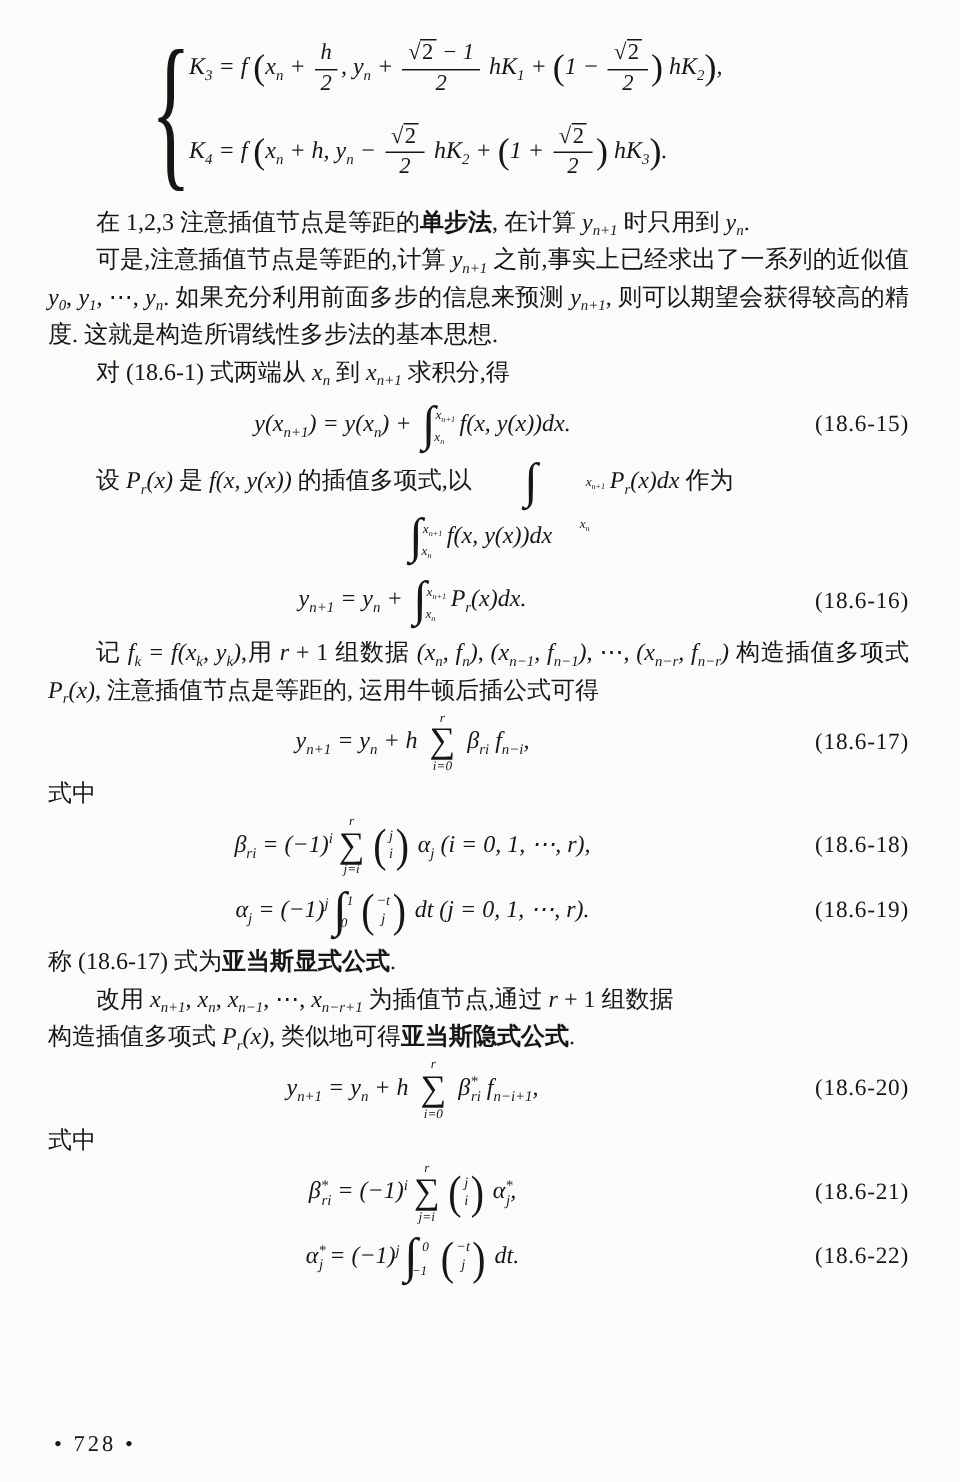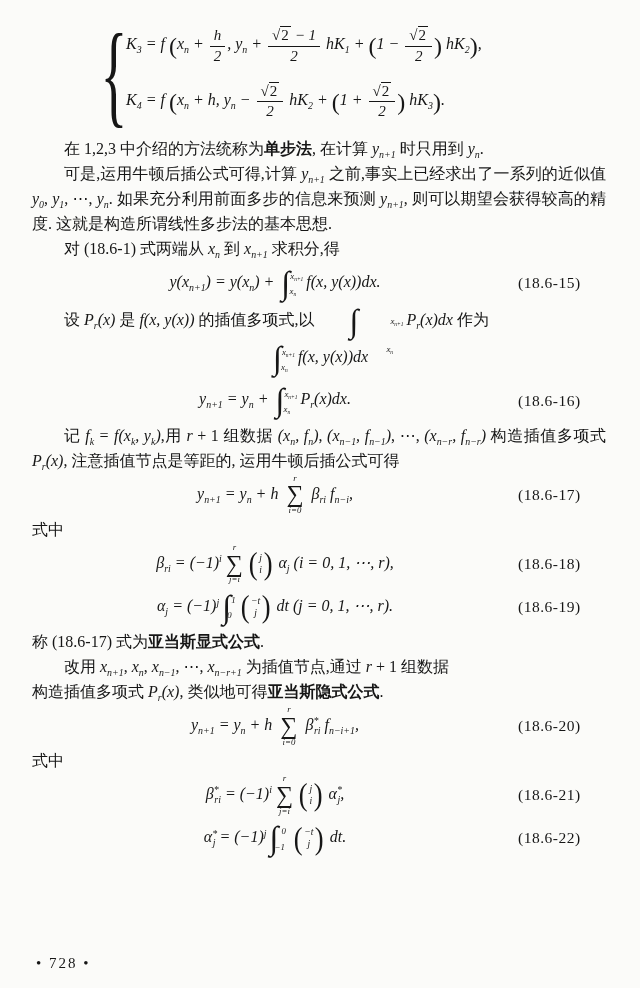--- a/index.html
+++ b/index.html
@@ -21,21 +21,21 @@
   .brace{
     font-size:112px;line-height:100px;font-weight:400;
     transform:scale(0.5,1.02);transform-origin:center;
     display:inline-block;width:26px;flex:none;
   }
   .glines{display:flex;flex-direction:column;gap:18px;margin-left:6px;}
   .gline{white-space:nowrap;font-size:16px;}
   
   .eqrow{display:flex;align-items:center;min-height:42px;margin:1px 0;}
   .eqbody{flex:1;text-align:center;}
-  .eqtag{flex:none;width:88px;font-size:15.5px;letter-spacing:0.5px;}
+  .eqtag{flex:none;width:88px;text-align:right;font-size:15.5px;letter-spacing:0.5px;}
   .eqcenter{text-align:center;min-height:40px;display:flex;align-items:center;justify-content:center;margin:1px 0;}
   
   .mv{font-style:italic;}
   sub,sup{font-size:0.62em;font-style:italic;line-height:0;}
   sub{vertical-align:-0.4em;}
   sup{vertical-align:0.55em;}
   sup + sub{margin-left:-0.45em;}
   .frac{display:inline-block;text-align:center;vertical-align:middle;font-size:0.94em;line-height:1.15;margin:0 2px;}
   .fn{display:block;padding:0 4px 1px;border-bottom:1px solid #161616;}
   .fd{display:block;padding-top:1px;}
@@ -64,23 +64,23 @@
   <div class="eqgroup">
     <span class="brace">{</span>
     <div class="glines">
       <div class="gline"><span class="mv">K</span><sub>3</sub><span class="mv"> = f </span><span class="bigp">(</span><span class="mv">x</span><sub>n</sub><span class="mv"> + </span><span class="frac"><span class="fn"><span class="mv">h</span></span><span class="fd"><span class="mv">2</span></span></span><span class="mv">, y</span><sub>n</sub><span class="mv"> + </span><span class="frac"><span class="fn"><span class="sqrt">√<span class="rad">2</span></span><span class="mv"> − 1</span></span><span class="fd"><span class="mv">2</span></span></span><span class="mv"> hK</span><sub>1</sub><span class="mv"> + </span><span class="bigp">(</span><span class="mv">1 − </span><span class="frac"><span class="fn"><span class="sqrt">√<span class="rad">2</span></span></span><span class="fd"><span class="mv">2</span></span></span><span class="bigp">)</span><span class="mv"> hK</span><sub>2</sub><span class="bigp">)</span><span class="mv">,</span></div>
       <div class="gline"><span class="mv">K</span><sub>4</sub><span class="mv"> = f </span><span class="bigp">(</span><span class="mv">x</span><sub>n</sub><span class="mv"> + h, y</span><sub>n</sub><span class="mv"> − </span><span class="frac"><span class="fn"><span class="sqrt">√<span class="rad">2</span></span></span><span class="fd"><span class="mv">2</span></span></span><span class="mv"> hK</span><sub>2</sub><span class="mv"> + </span><span class="bigp">(</span><span class="mv">1 + </span><span class="frac"><span class="fn"><span class="sqrt">√<span class="rad">2</span></span></span><span class="fd"><span class="mv">2</span></span></span><span class="bigp">)</span><span class="mv"> hK</span><sub>3</sub><span class="bigp">)</span><span class="mv">.</span></div>
     </div>
   </div>
 
 
 
-  <p class="pline ind"><span>在 1,2,3 中介绍的方法统称为</span><span class="bld">单步法</span><span>, 在计算 </span><span class="mv">y</span><sub>n+1</sub><span> 时只用到 </span><span class="mv">y</span><sub>n</sub><span>.</span></p>
-
-  <p class="pline ind just"><span>可是,运用牛顿后插公式可得,计算 </span><span class="mv">y</span><sub>n+1</sub><span> 之前,事实上已经求出了一系列的近似值 </span><span class="mv">y</span><sub>0</sub><span>, </span><span class="mv">y</span><sub>1</sub><span>, ⋯, </span><span class="mv">y</span><sub>n</sub><span>. 如果充分利用前面多步的信息来预测 </span><span class="mv">y</span><sub>n+1</sub><span>, 则可以期望会获得较高的精度. 这就是构造所谓线性多步法的基本思想.</span></p>
+  <p class="pline ind"><span>在 1,2,3 注意插值节点是等距的</span><span class="bld">单步法</span><span>, 在计算 </span><span class="mv">y</span><sub>n+1</sub><span> 时只用到 </span><span class="mv">y</span><sub>n</sub><span>.</span></p>
+
+  <p class="pline ind just"><span>可是,注意插值节点是等距的,计算 </span><span class="mv">y</span><sub>n+1</sub><span> 之前,事实上已经求出了一系列的近似值 </span><span class="mv">y</span><sub>0</sub><span>, </span><span class="mv">y</span><sub>1</sub><span>, ⋯, </span><span class="mv">y</span><sub>n</sub><span>. 如果充分利用前面多步的信息来预测 </span><span class="mv">y</span><sub>n+1</sub><span>, 则可以期望会获得较高的精度. 这就是构造所谓线性多步法的基本思想.</span></p>
 
   <p class="pline ind"><span>对 (18.6-1) 式两端从 </span><span class="mv">x</span><sub>n</sub><span> 到 </span><span class="mv">x</span><sub>n+1</sub><span> 求积分,得</span></p>
 
   <div class="eqrow">
     <span class="eqbody"><span class="mv">y(x</span><sub>n+1</sub><span class="mv">) = y(x</span><sub>n</sub><span class="mv">) + </span><span class="intg">
           <span class="ig">∫</span>
           <span class="ilims">
             <span class="ihi"><span class="mv">x</span><sub>n+1</sub></span>
             <span class="ilo"><span class="mv">x</span><sub>n</sub></span>
           </span>

